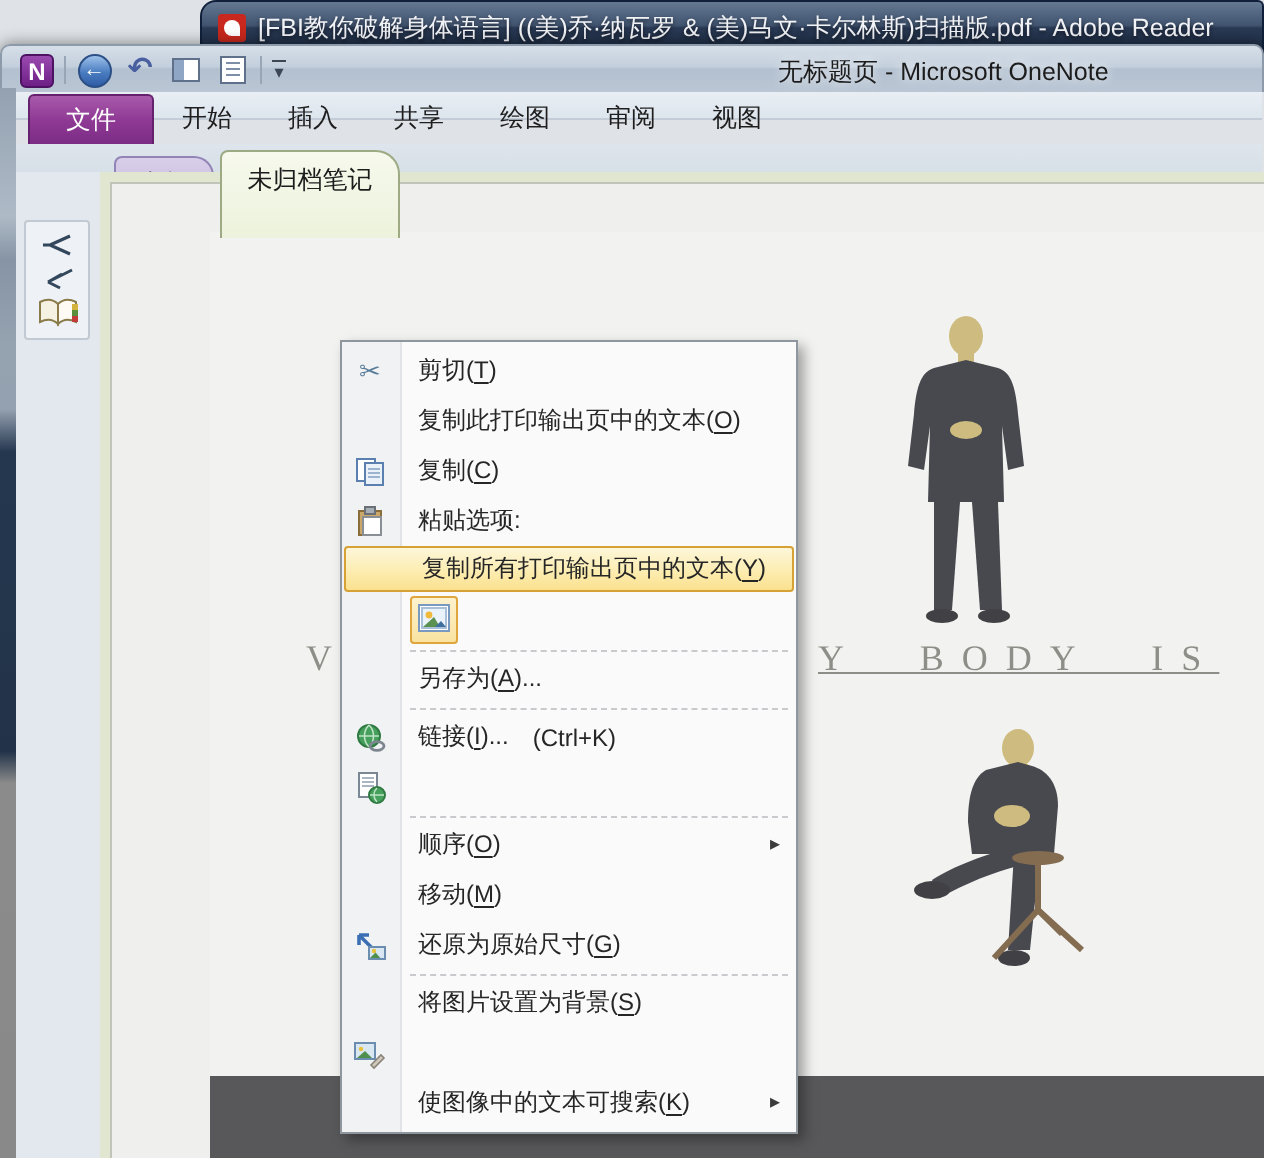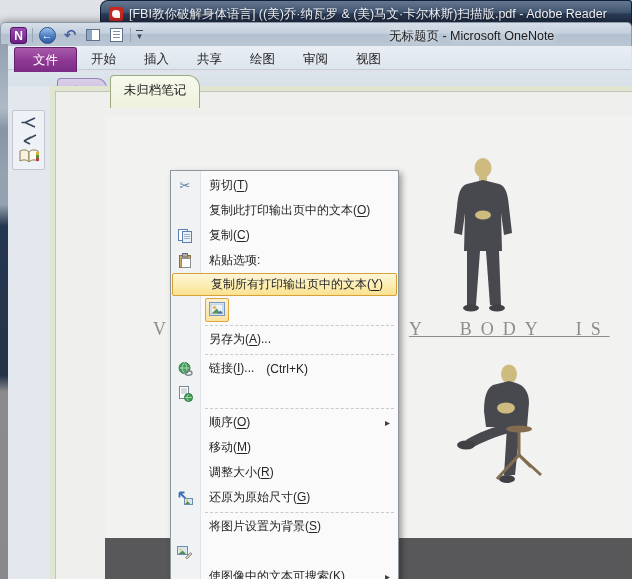--- a/index.html
+++ b/index.html
@@ -30,35 +30,35 @@
   .dock-g{width:14px;height:12px;border:1px solid #5f718a;background:#fff;box-sizing:border-box;position:relative;}
   .dock-g:before{content:"";position:absolute;left:0;top:0;bottom:0;width:5px;background:#8fa7c4;}
   .page-g{width:13px;height:14px;border:1px solid #5f718a;background:#fff;box-sizing:border-box;position:relative;}
   .page-g:before{content:"";position:absolute;left:2px;top:2px;right:2px;height:1px;background:#7d8ea6;
     box-shadow:0 3px 0 #7d8ea6,0 6px 0 #7d8ea6;}
   .qat-dd{font-size:9px;color:#3c4654;line-height:8px;text-align:center;}
   .qat-dd .bar{display:block;width:7px;height:1px;background:#3c4654;margin:0 auto 1px;}
   .win-title{position:absolute;left:388px;top:5px;font-size:12.5px;color:#1c1c1c;white-space:nowrap;
     text-shadow:0 0 6px #fff;}
   
-  .ribbon-row{position:absolute;left:1px;top:24px;right:1px;height:24px;
+  .ribbon-row{position:absolute;left:1px;top:24px;right:1px;height:14px;
     background:linear-gradient(180deg,#e9eef4,#dde5ed);border-bottom:1px solid #c3ccd7;box-sizing:border-box;}
   .rtabs{position:absolute;left:13px;top:1px;display:flex;height:25px;align-items:stretch;}
   .rtab{padding:0 14px;display:flex;align-items:center;font-size:12.5px;color:#1e1e1e;}
   .rtab.file{background:linear-gradient(180deg,#a85aab 0%,#8f3a95 50%,#7b2c85 100%);
     border:1px solid #65216e;border-bottom:none;border-radius:3px 3px 0 0;color:#fff;padding:0 18px;}
   
   .section-bar{position:absolute;left:1px;top:50px;right:1px;height:36px;
     background:linear-gradient(180deg,#dee5ec,#ccd6e1);box-sizing:border-box;}
   .nav-chevron{position:absolute;left:14px;top:8px;font-size:13px;font-weight:bold;color:#3c4654;}
   .stab{position:absolute;box-sizing:border-box;font-size:12.5px;color:#1c1c1c;text-align:center;}
   .stab.general{left:56px;top:6px;width:50px;height:30px;line-height:26px;
     background:linear-gradient(180deg,#d9cfe9,#bdaed8);border:1px solid #9384b8;border-bottom:none;
     border-radius:4px 10px 0 0;}
-  .stab.active{left:109px;top:3px;width:90px;height:33px;line-height:29px;
+  .stab.active{left:109px;top:3px;width:90px;height:44px;line-height:29px;
     background:linear-gradient(180deg,#f6f9ec,#edf2dc);border:1px solid #9daa83;border-bottom:none;
     border-radius:4px 12px 0 0;z-index:2;}
   .stab.newsec{left:202px;top:14px;width:36px;height:22px;line-height:20px;
     background:linear-gradient(180deg,#ded6ec,#c9bcdf);border:1px solid #a395c2;border-bottom:none;
     border-radius:3px 10px 0 0;color:#7a5fae;font-size:10px;}
   
   .edge-strip{position:absolute;left:0;top:22px;width:8px;bottom:0;
     background:linear-gradient(180deg,#93a1b1 0%,#aebac6 12%,#8694a5 16%,#95a2b0 24%,#94a1b0 30%,
       #25374f 34%,#223349 62%,#8b8b8b 65%,#898989 100%);}
   .sidebar{position:absolute;left:8px;top:86px;width:42px;bottom:0;background:#e3e8ee;border-right:1px solid #cdd4dc;}
@@ -288,23 +288,20 @@
         </div>
         <div class="msep"></div>
         <div class="mi">
           <span class="mtext">顺序(<u>O</u>)</span>
           <span class="subarrow">▸</span>
         </div>
         <div class="mi">
           <span class="mtext">移动(<u>M</u>)</span>
         </div>
         <div class="mi">
-          <span class="mtext">调整大小(<u>R</u>)</span>
-        </div>
-        <div class="mi">
           <span class="gico">
             <svg width="16" height="16">
               <path d="M9,9 L2.5,2.5 M2.5,2.5 L2.5,7.5 M2.5,2.5 L7.5,2.5" stroke="#3b6fb3" stroke-width="1.8" fill="none"></path>
               <rect x="7.5" y="8.5" width="8" height="6" fill="#d9e7f2" stroke="#6b8db0"></rect>
               <circle cx="10" cy="10.5" r="1.1" fill="#e8c23a"></circle>
               <path d="M8,14 L10.8,11.2 L13.2,14 Z" fill="#4e8f4e"></path>
             </svg>
           </span>
           <span class="mtext">还原为原始尺寸(<u>G</u>)</span>
         </div>

